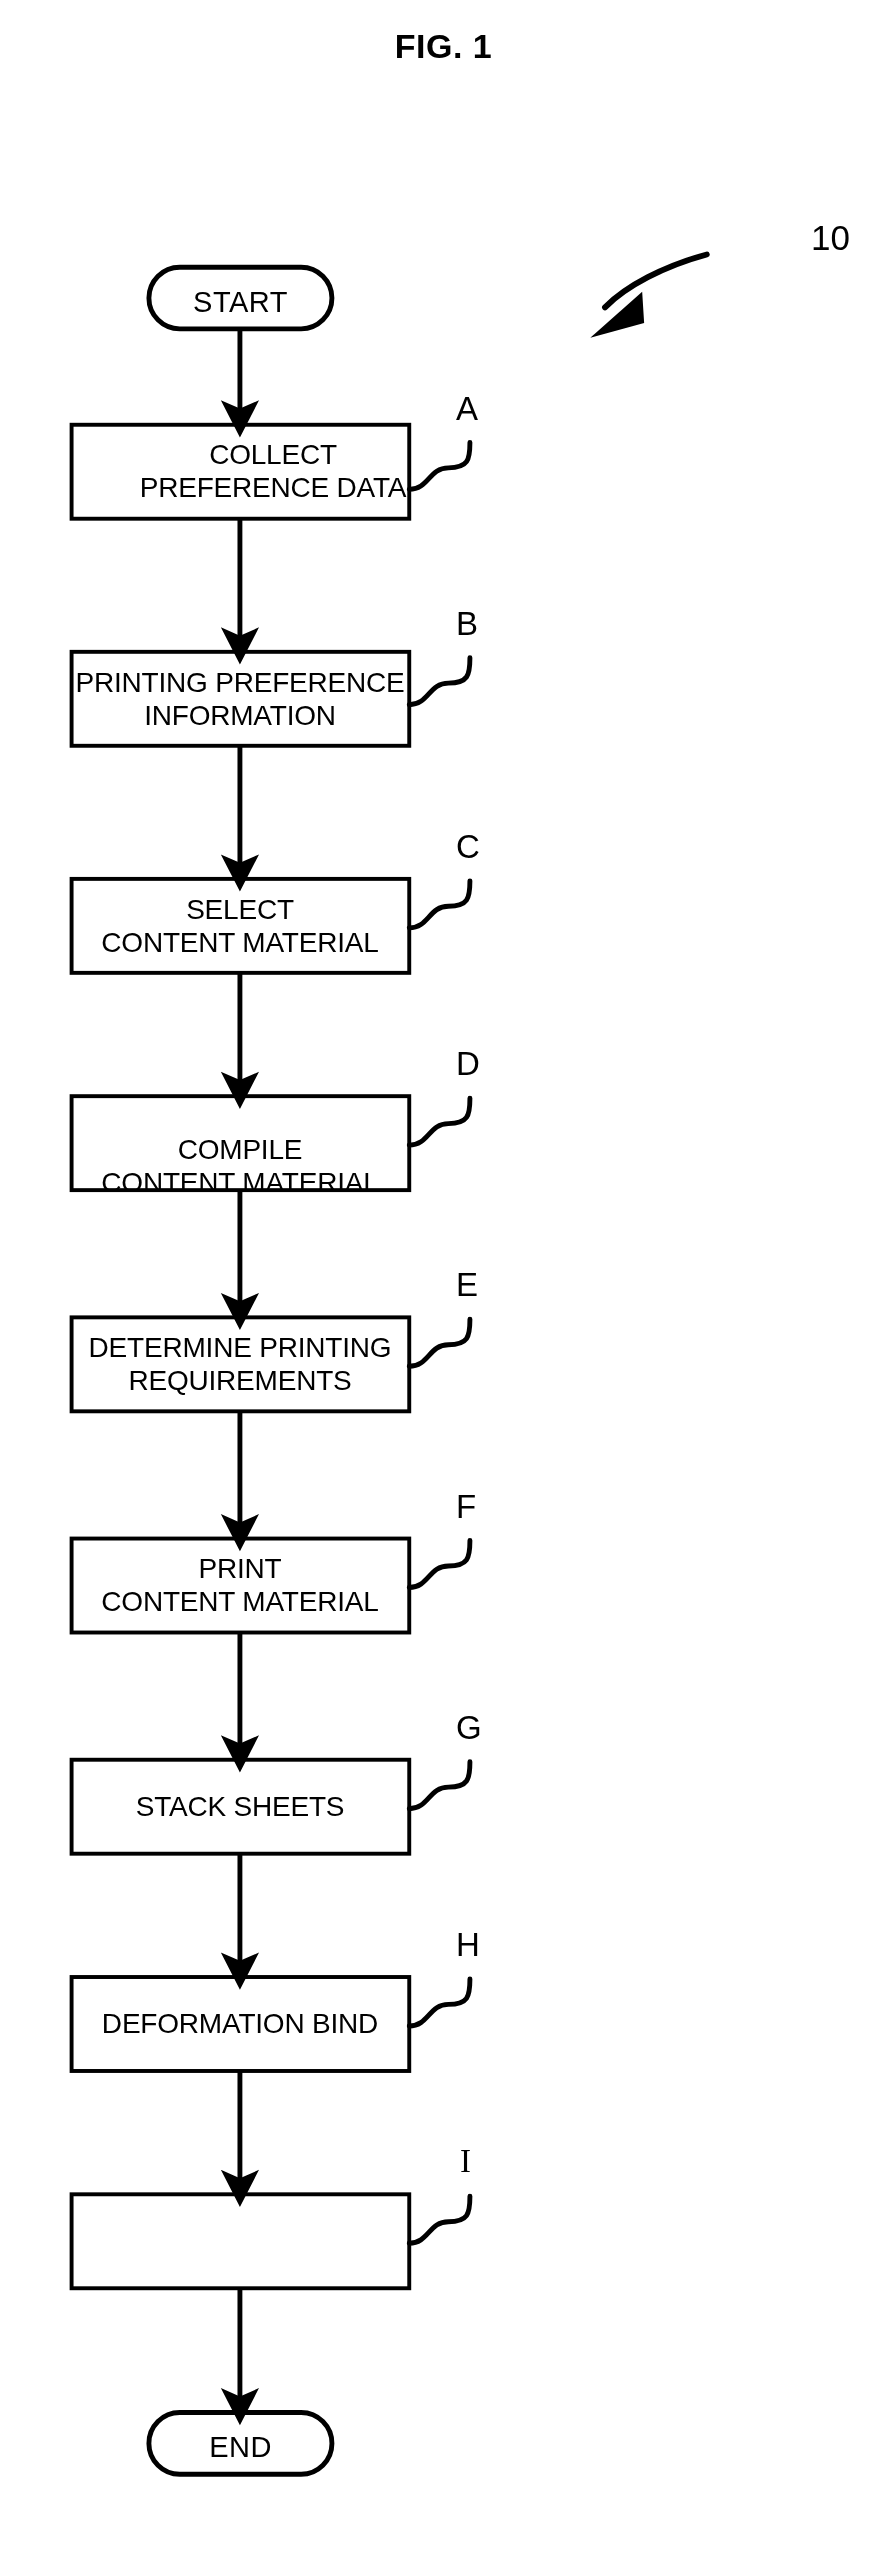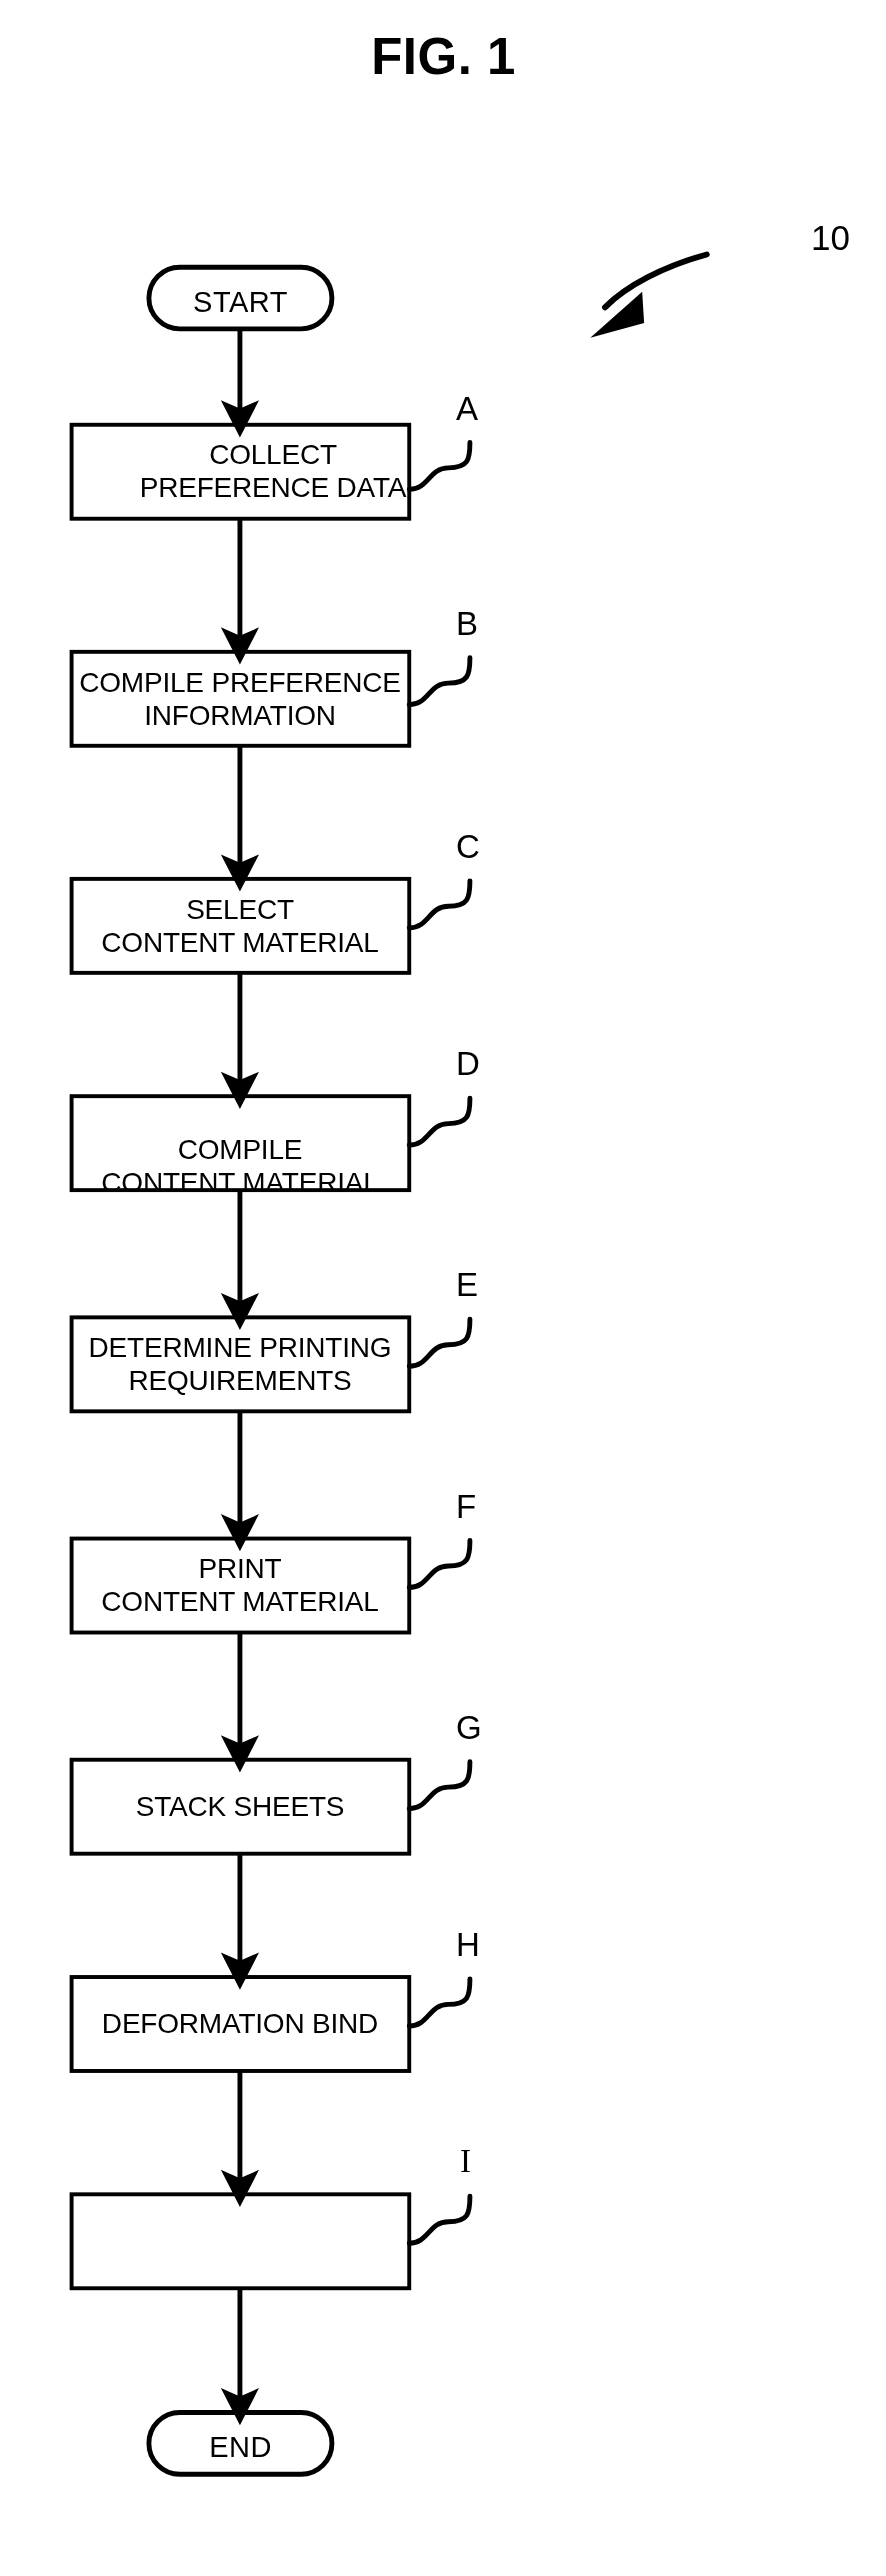--- a/index.html
+++ b/index.html
@@ -29,21 +29,21 @@
     width: 887px;
     height: 2576px;
     display: block;
   }
   .fig-title {
     position: absolute;
     left: 0;
     top: 27px;
     width: 887px;
     text-align: center;
-    font-size: 51px;
+    font-size: 34px;
     font-weight: bold;
     letter-spacing: 0.5px;
     font-family: "Liberation Sans", sans-serif;
   }
   .node-text {
     position: absolute;
     text-align: center;
     font-family: "Liberation Sans", sans-serif;
     font-size: 28px;
     line-height: 33px;
@@ -137,21 +137,21 @@
   </svg>
 
   <div class="node-text term-text" style="left:149px; top:286px; width:183px;">START</div>
 
   <div class="node-text term-text" style="left:149px; top:2431px; width:183px;">END</div>
 
   <div class="node-text" style="left:71px; top:438px; width:338px;padding-left:33px;">COLLECT
 PREFERENCE DATA</div>
   <div class="step-letter" style="left:456px; top:390px;">A</div>
 
-  <div class="node-text" style="left:71px; top:666px; width:338px;">COMPILE PREFERENCE
+  <div class="node-text" style="left:71px; top:666px; width:338px;">PRINTING PREFERENCE
 INFORMATION</div>
   <div class="step-letter" style="left:456px; top:605px;">B</div>
 
   <div class="node-text" style="left:71px; top:893px; width:338px;">SELECT
 CONTENT MATERIAL</div>
   <div class="step-letter" style="left:456px; top:828px;">C</div>
 
   <div class="node-text" style="left:71px; top:1110px; width:338px;margin-top:23px;">COMPILE
 CONTENT MATERIAL</div>
   <div class="step-letter" style="left:456px; top:1045px;">D</div>

